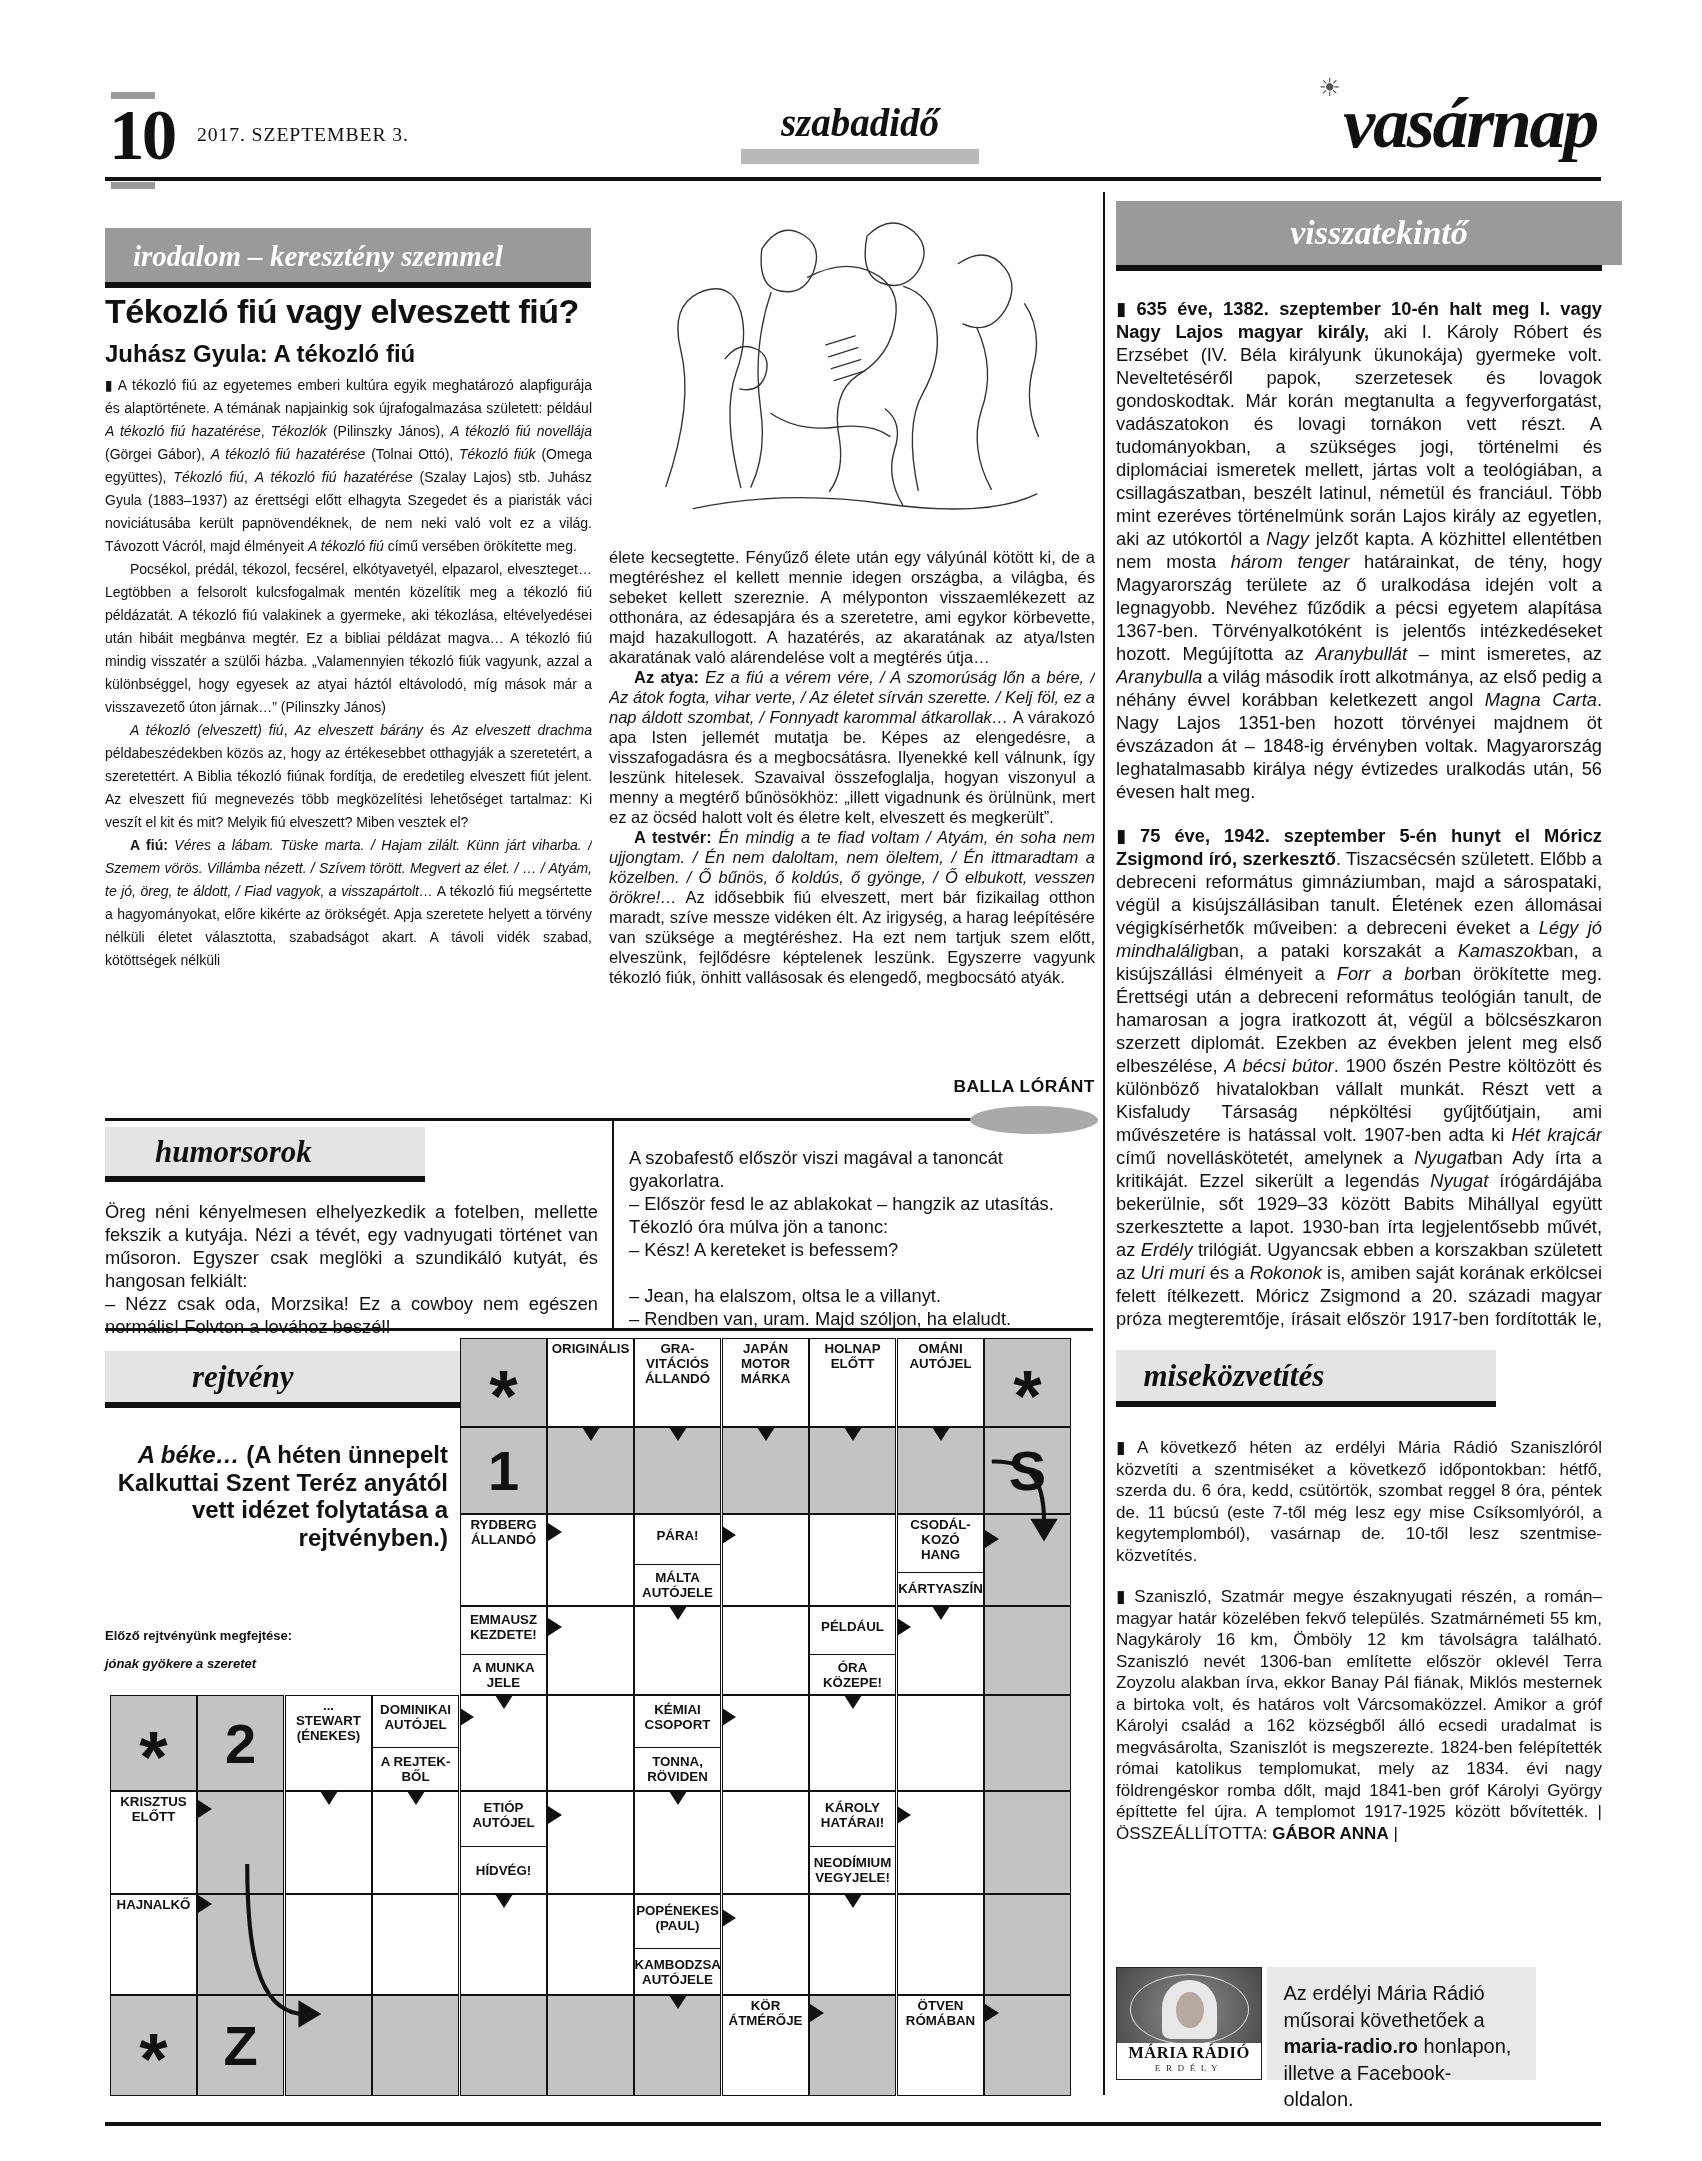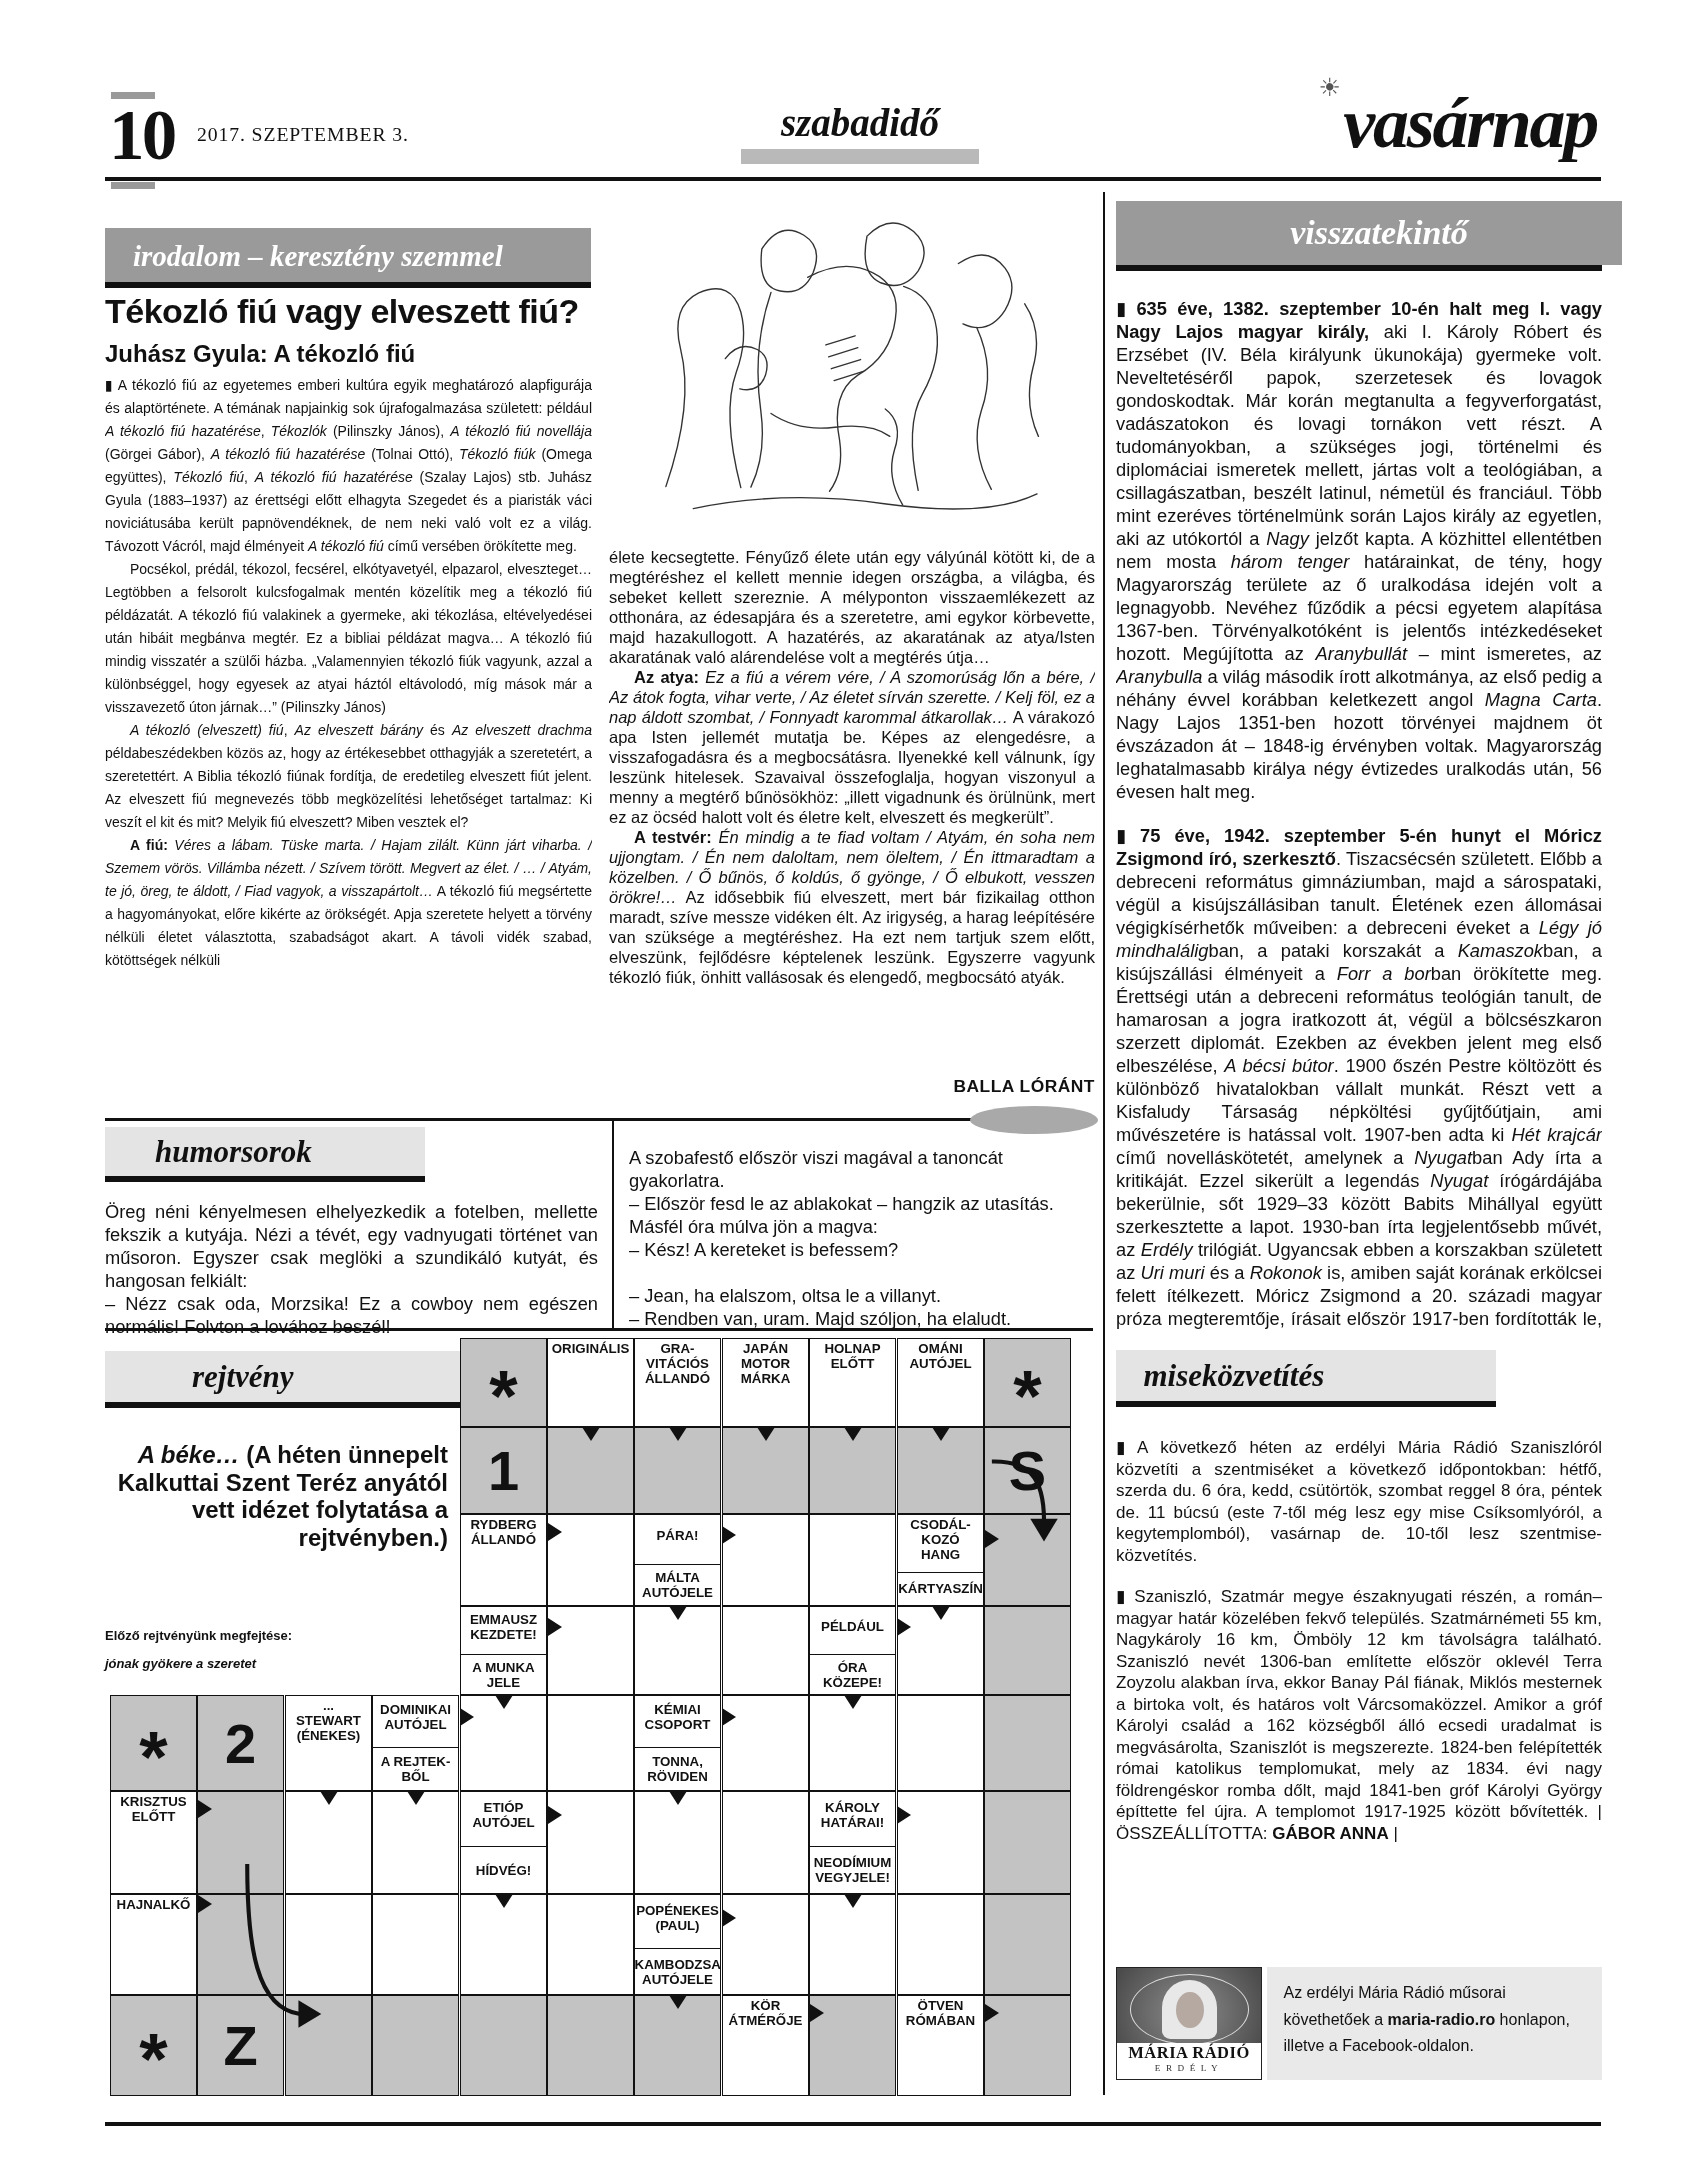--- a/index.html
+++ b/index.html
@@ -64,22 +64,22 @@
   #radio-logo{left:1116px;top:1967px;width:146px;height:113px;border:1.4px solid #222;box-sizing:border-box;
               background:radial-gradient(ellipse at 50% 40%, #8d8d8d 0%, #4b4b4b 80%);}
   #radio-logo .oval{position:absolute;left:13px;top:6.4px;width:117px;height:69px;border:0.9px solid #ddd;border-radius:50%;}
   #radio-logo .veil{position:absolute;left:45px;top:12px;width:55px;height:59px;background:#e8e8e8;
                     border-radius:27.5px 27.5px 8.2px 8.2px;}
   #radio-logo .face{position:absolute;left:59px;top:24px;width:27.5px;height:36px;background:#b6a9a2;border-radius:50%;}
   #radio-logo .strip{position:absolute;left:0;bottom:0;width:100%;height:36px;background:#fff;
                      display:flex;flex-direction:column;align-items:center;justify-content:flex-start;}
   #radio-logo .strip .l1{font-family:"Liberation Serif",serif;font-weight:bold;font-size:16.5px;letter-spacing:0.5px;}
   #radio-logo .strip .l2{font-family:"Liberation Serif",serif;font-size:9.2px;letter-spacing:5.5px;color:#333;}
-  #radio-textbox{left:1267px;top:1967px;width:335px;height:113px;background:#e9e9e9;box-sizing:border-box;
-                 padding:13px 16.5px;font-size:16px;line-height:26.5px;text-align:left;}
+  #radio-textbox{left:1267px;top:1967px;width:269px;height:113px;background:#e9e9e9;box-sizing:border-box;
+                 padding:13px 16.5px;font-size:20px;line-height:26.5px;text-align:left;}
   #illustration{left:611px;top:194px;width:480px;height:343px;}
 </style>
 </head>
 <body>
 
 <div id="page">
 
   <div class="numbar" style="top:92px;"></div>
   <div class="abs serif" id="pagenum">10</div>
   <div class="numbar" style="top:182px;"></div>
@@ -155,21 +155,21 @@
   <div class="rule" style="left:105px;top:1176px;width:320px;height:5.5px;"></div>
 
   <div class="bodytext" id="humor1">
       <p>Öreg néni kényelmesen elhelyezkedik a fotelben, mellette fekszik a kutyája. Nézi a tévét, egy vadnyugati történet van műsoron. Egyszer csak meglöki a szundikáló kutyát, és hangosan felkiált:</p>
       <p>– Nézz csak oda, Morzsika! Ez a cowboy nem egészen normális! Folyton a lovához beszél!</p>
     </div>
   <div class="rule" style="left:612px;top:1121px;width:1.8px;height:208px;"></div>
   <div class="bodytext" id="humor2">
       <p>A szobafestő először viszi magával a tanoncát gyakorlatra.</p>
       <p>– Először fesd le az ablakokat – hangzik az utasítás.</p>
-      <p>Másfél óra múlva jön a magva:</p>
+      <p>Tékozló óra múlva jön a tanonc:</p>
       <p>– Kész! A kereteket is befessem?</p>
       <p>&nbsp;</p>
       <p>– Jean, ha elalszom, oltsa le a villanyt.</p>
       <p>– Rendben van, uram. Majd szóljon, ha elaludt.</p>
     </div>
   <div class="rule" style="left:105px;top:1328px;width:988px;height:2.7px;"></div>
 
   <div class="band light" style="left:105px;top:1351px;width:357px;height:51px;padding-left:87px;font-size:31px;box-sizing:border-box;">
     <span>rejtvény</span>
   </div>

